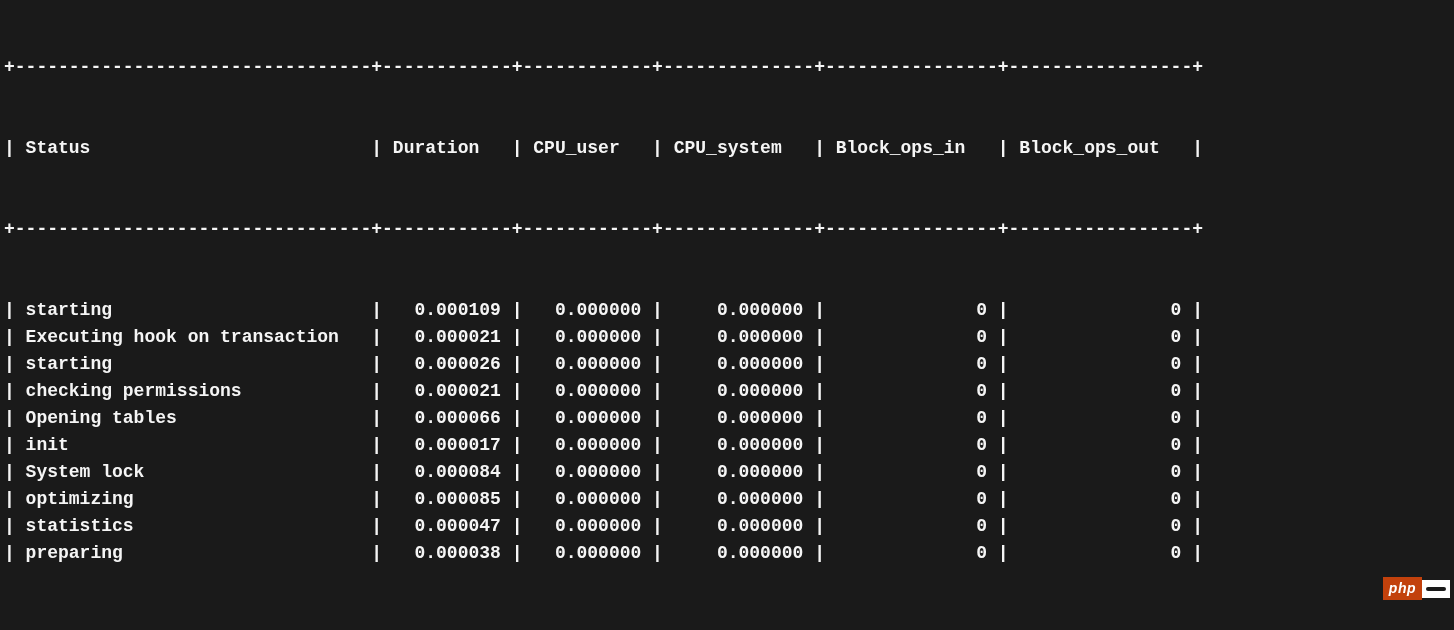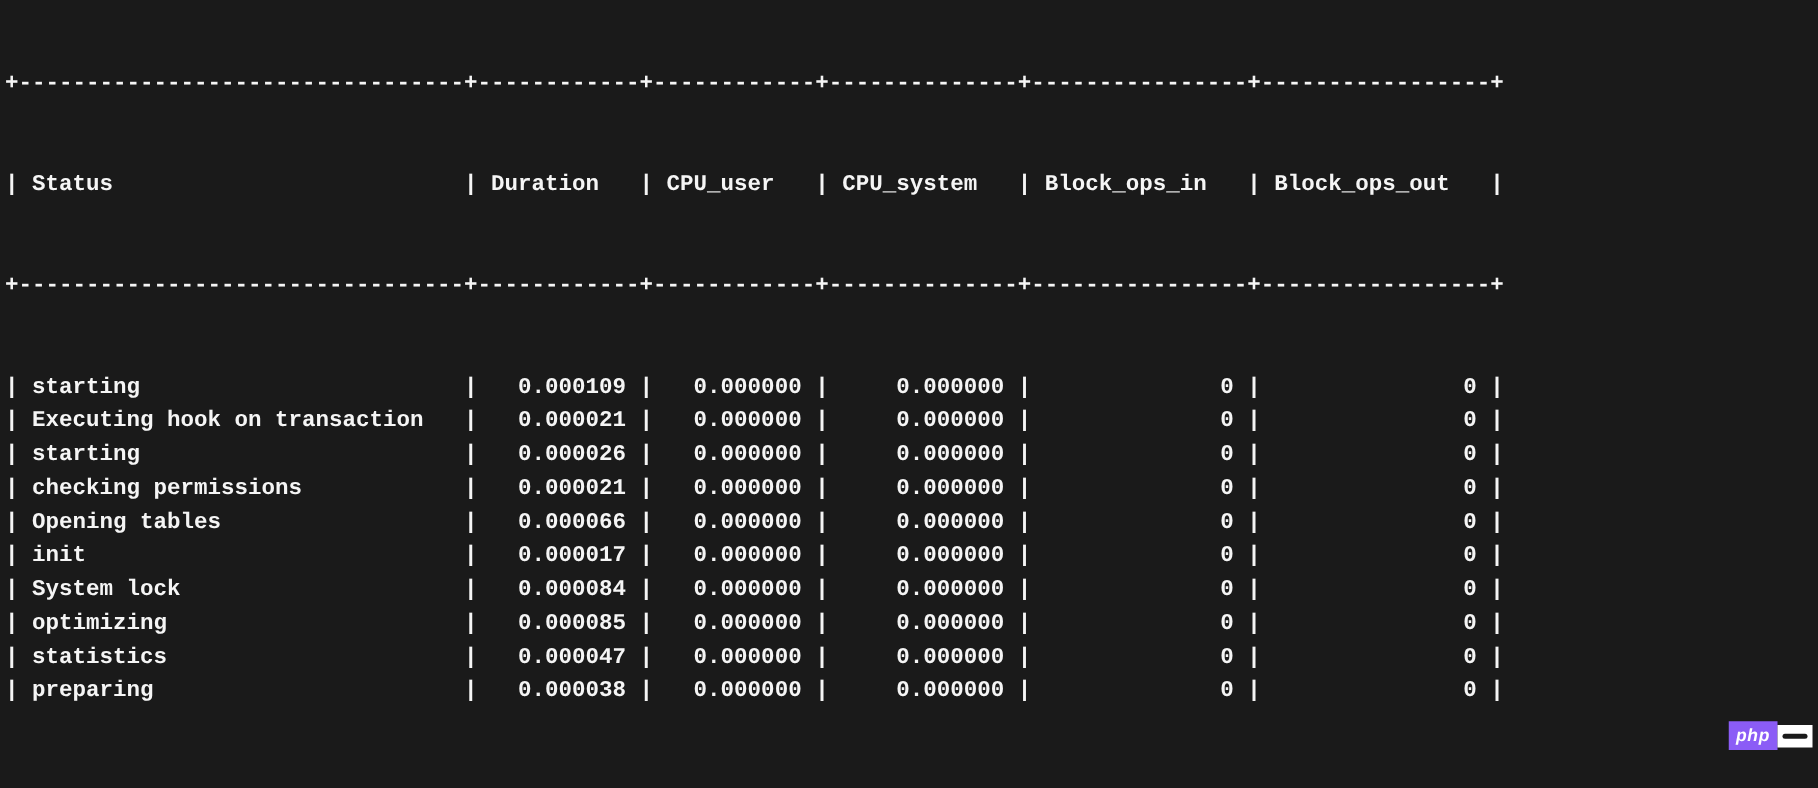--- a/index.html
+++ b/index.html
@@ -23,21 +23,21 @@
   .border-line { margin: 0; }
   .row-line { margin: 0; }
   .watermark {
     position: absolute;
     right: 4px;
     bottom: 30px;
     display: flex;
     align-items: center;
   }
   .wm-left {
-    background: #8b5cf6;
+    background: #c2410c;
     color: #fff;
     font-family: sans-serif;
     font-size: 14px;
     font-weight: bold;
     padding: 1px 6px;
     font-style: italic;
     letter-spacing: 0.5px;
   }
   .wm-right {
     background: #fff;

